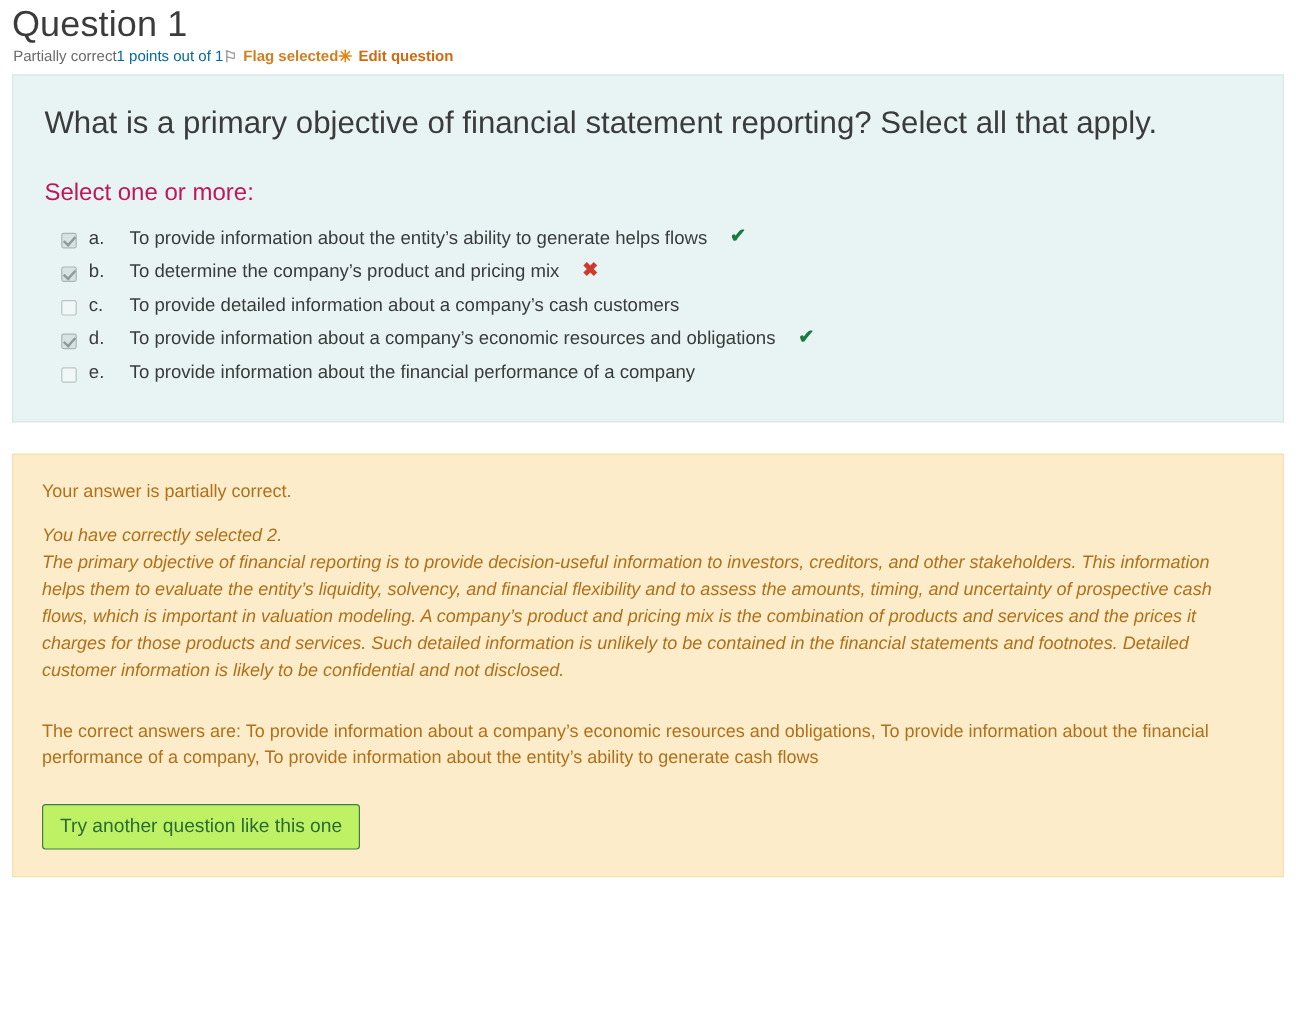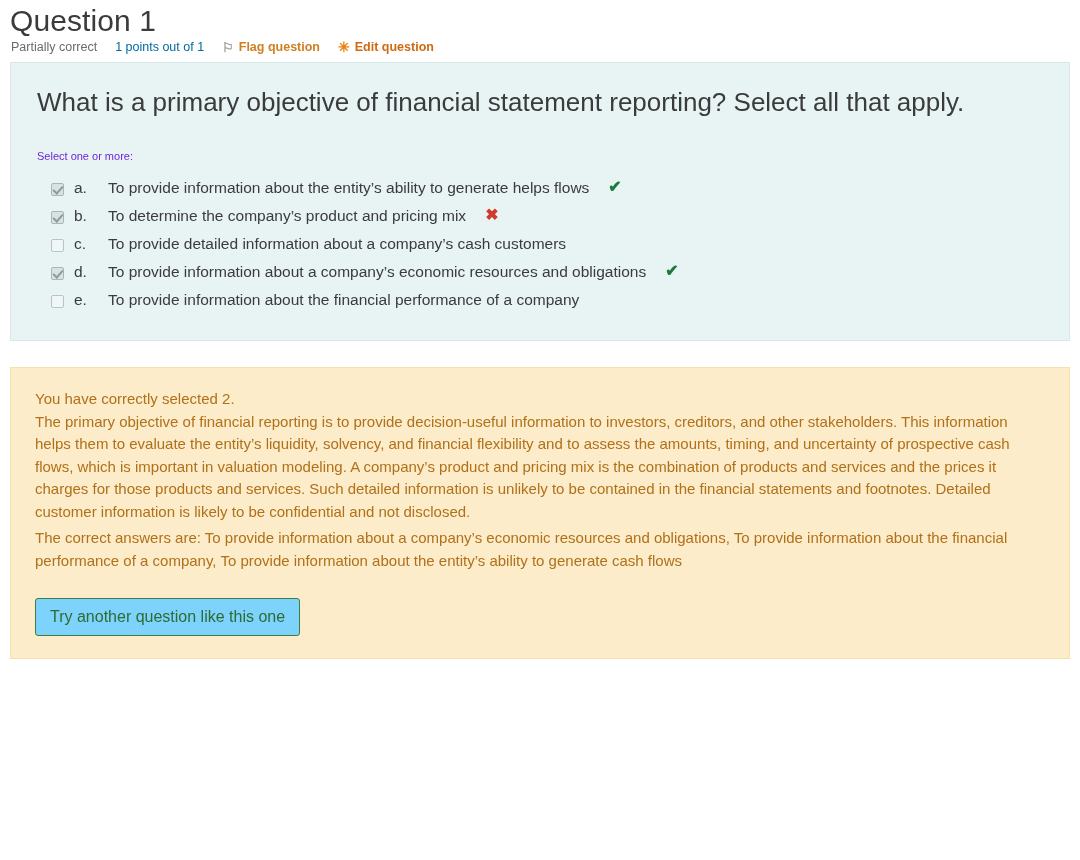--- a/index.html
+++ b/index.html
@@ -21,21 +21,21 @@
   .q-title {
     font-size: 30px;
     font-weight: normal;
     color: #3b3b3b;
     margin: 4px 0 2px 0;
     letter-spacing: 0.1px;
   }
   .q-info {
     display: flex;
     align-items: center;
-    gap: 18px;
+    gap: 0;
     font-size: 12.5px;
     color: #6a6a6a;
     margin-bottom: 8px;
     padding-left: 1px;
   }
   .q-info .state { color: #6a6a6a; }
   .q-info .grade { color: #0369a1; }
   .action-link {
     display: inline-flex;
     align-items: center;
@@ -64,22 +64,22 @@
     padding: 22px 26px 26px 26px;
     box-sizing: border-box;
   }
   .qtext {
     font-size: 26px;
     color: #3b3b3b;
     line-height: 1.35;
     margin-bottom: 30px;
   }
   .prompt {
-    font-size: 11px;
-    color: #6d28d9;
+    font-size: 20px;
+    color: #be185d;
     margin-bottom: 12px;
   }
   .answers {
     list-style: none;
     margin: 0;
     padding: 0;
   }
   .answer {
     display: flex;
     align-items: flex-start;
@@ -141,26 +141,27 @@
     color: #b1701a;
   }
   .feedback p {
     margin: 0 0 14px 0;
     font-size: 15px;
     line-height: 1.5;
     color: #b1701a;
   }
   .feedback p.tight { margin-bottom: 0; }
   .feedback .general {
-    margin-bottom: 4px;
+    margin-bottom: 28px;
+    font-style: italic;
   }
   .btn-try {
     display: inline-block;
     margin-top: 12px;
-    background: #7dd3fc;
+    background: #bef264;
     border: 1px solid #3f7d46;
     color: #2c6b33;
     font-size: 16px;
     padding: 9px 14px;
     border-radius: 3px;
     cursor: pointer;
     font-family: "Liberation Sans", sans-serif;
   }
 </style>
 </head>
@@ -168,21 +169,21 @@
 
 <div class="page">
 
   <h1 class="q-title">Question 1</h1>
 
   <div class="q-info">
     <span class="state">Partially correct</span>
     <span class="grade">1 points out of 1</span>
     <a class="action-link">
       <span class="flag-glyph">⚐</span>
-      <span>Flag question</span>
+      <span>Flag selected</span>
     </a>
     <a class="action-link edit">
       <span class="gear-glyph">✳</span>
       <span>Edit question</span>
     </a>
   </div>
 
   <div class="qbox">
     <div class="qtext">What is a primary objective of financial statement reporting? Select all that apply.</div>
     <div class="prompt">Select one or more:</div>
@@ -221,20 +222,21 @@
         <span class="cb"></span>
         <span class="letter">e.</span>
         <span class="atext">To provide information about the financial performance of a company</span>
         <span class="mark"></span>
       </li>
 
     </ul>
   </div>
 
   <div class="feedback">
+    <p>Your answer is partially correct.</p>
     <div class="general">
       <p class="tight">You have correctly selected 2.</p>
       <p class="tight">The primary objective of financial reporting is to provide decision-useful information to investors, creditors, and other stakeholders. This information helps them to evaluate the entity’s liquidity, solvency, and financial flexibility and to assess the amounts, timing, and uncertainty of prospective cash flows, which is important in valuation modeling. A company’s product and pricing mix is the combination of products and services and the prices it charges for those products and services. Such detailed information is unlikely to be contained in the financial statements and footnotes. Detailed customer information is likely to be confidential and not disclosed.</p>
     </div>
     <p>The correct answers are: To provide information about a company’s economic resources and obligations, To provide information about the financial performance of a company, To provide information about the entity’s ability to generate cash flows</p>
     <button class="btn-try">Try another question like this one</button>
   </div>
 
 </div>
 

